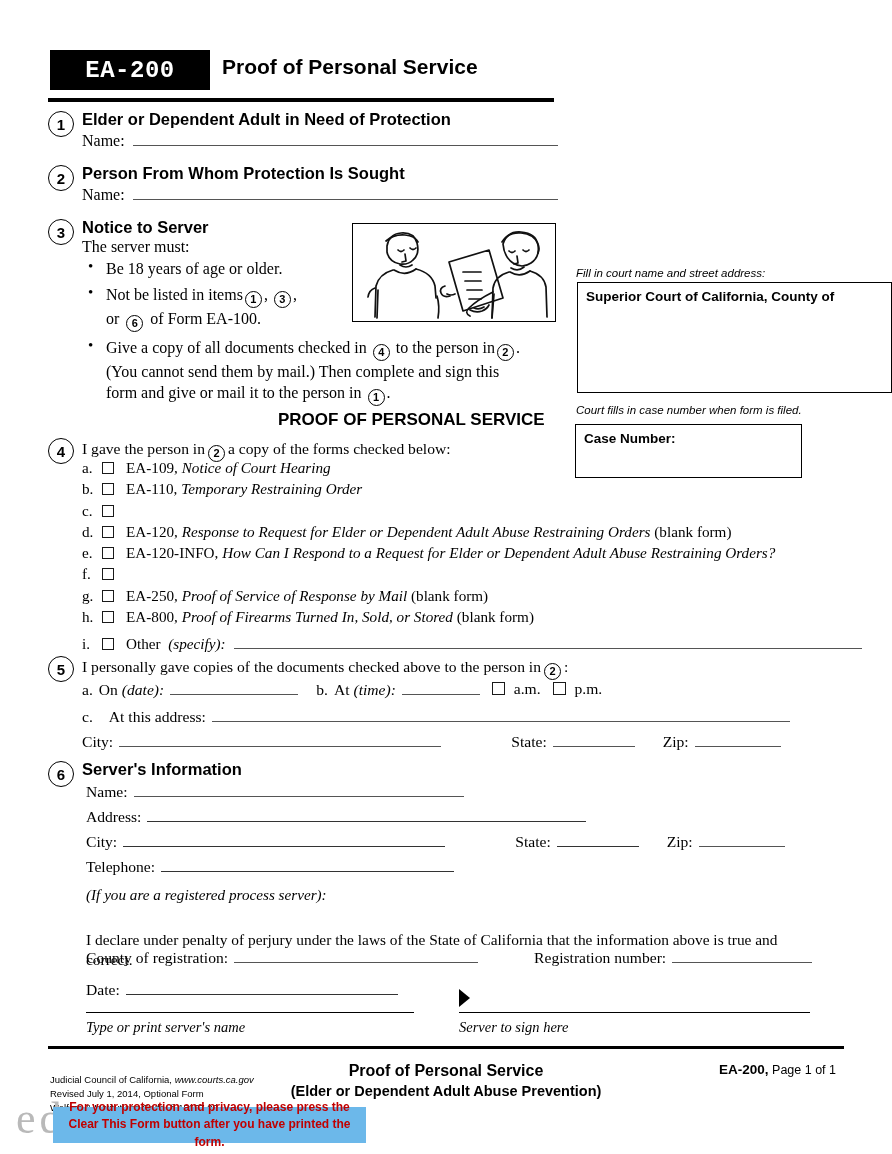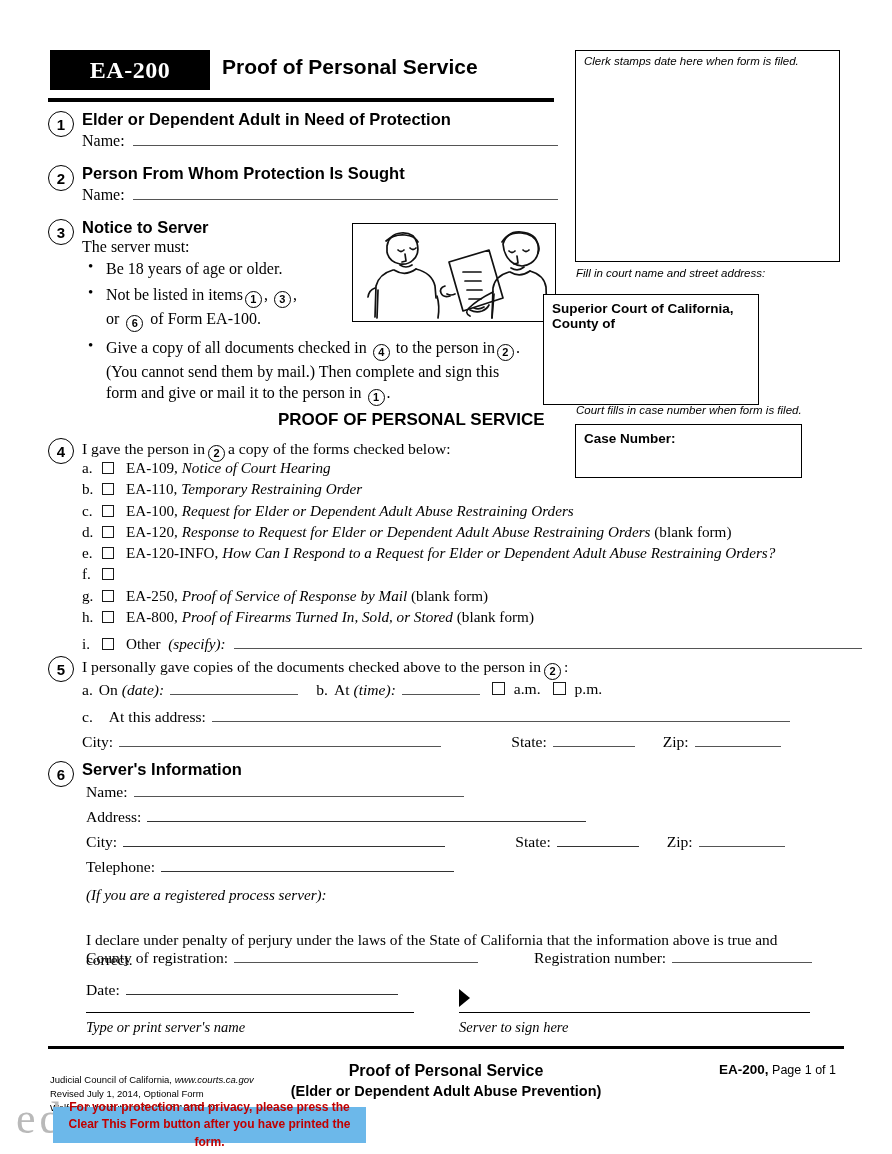--- a/index.html
+++ b/index.html
@@ -59,21 +59,21 @@
     background: #fff;
   }
 
   
   .hdr-badge {
     position: absolute;
     left: 50px; top: 50px;
     width: 160px; height: 40px;
     background: #000;
     color: #fff;
-    font-family: Liberation Serif, serif;
+    font-family: Liberation Mono, monospace;
     font-weight: bold;
     font-size: 24px;
     display: flex;
     align-items: center;
     justify-content: center;
     letter-spacing: 0.5px;
   }
   .hdr-title {
     position: absolute;
     left: 222px; top: 55px;
@@ -371,26 +371,23 @@
         <path d="M157 48 q10 6 20 -1"></path>
         <path d="M141 70 l-2 24"></path>
 
         <path d="M140 68 q-16 8-24 16 q-5 5 1 8"></path>
         <path d="M117 86 q6 3 12 1 q5-2 7-6"></path>
         <path d="M121 84 q5 2 10 -1"></path>
       </g>
     </svg>
   </div>
 
-  <div class="rbox" style="left:575px; top:50px; width:265px; height:212px;">
-    <div class="stampcap">Clerk stamps date here when form is filed.</div>
-  </div>
 
   <div class="cap" style="left:576px; top:267px;">Fill in court name and street address:</div>
-  <div class="rbox" style="left:543px; top:282px; width:216px; height:111px;margin-top:12px;">
+  <div class="rbox" style="left:577px; top:282px; width:315px; height:111px;">
     <div class="rbox-label">Superior Court of California, County of</div>
   </div>
 
   <div class="cap" style="left:576px; top:404px;">Court fills in case number when form is filed.</div>
   <div class="rbox" style="left:575px; top:424px; width:227px; height:54px;">
     <div class="rbox-label">Case Number:</div>
   </div>
 
   <div class="proof-title">PROOF OF PERSONAL SERVICE</div>
 
@@ -419,24 +416,20 @@
       <span class="bx"><span class="cbox"></span></span>
       <span class="txt">
         <span>EA-110,</span>
         <i>Temporary Restraining Order</i>
       </span>
     </div>
 
     <div class="ckrow">
       <span class="ltr">c.</span>
       <span class="bx"><span class="cbox"></span></span>
-      <span class="txt">
-        <span>EA-100,</span>
-        <i>Request for Elder or Dependent Adult Abuse Restraining Orders</i>
-      </span>
     </div>
 
     <div class="ckrow">
       <span class="ltr">d.</span>
       <span class="bx"><span class="cbox"></span></span>
       <span class="txt">
         <span>EA-120,</span>
         <i>Response to Request for Elder or Dependent Adult Abuse Restraining Orders</i>
         <span>(blank form)</span>
       </span>

